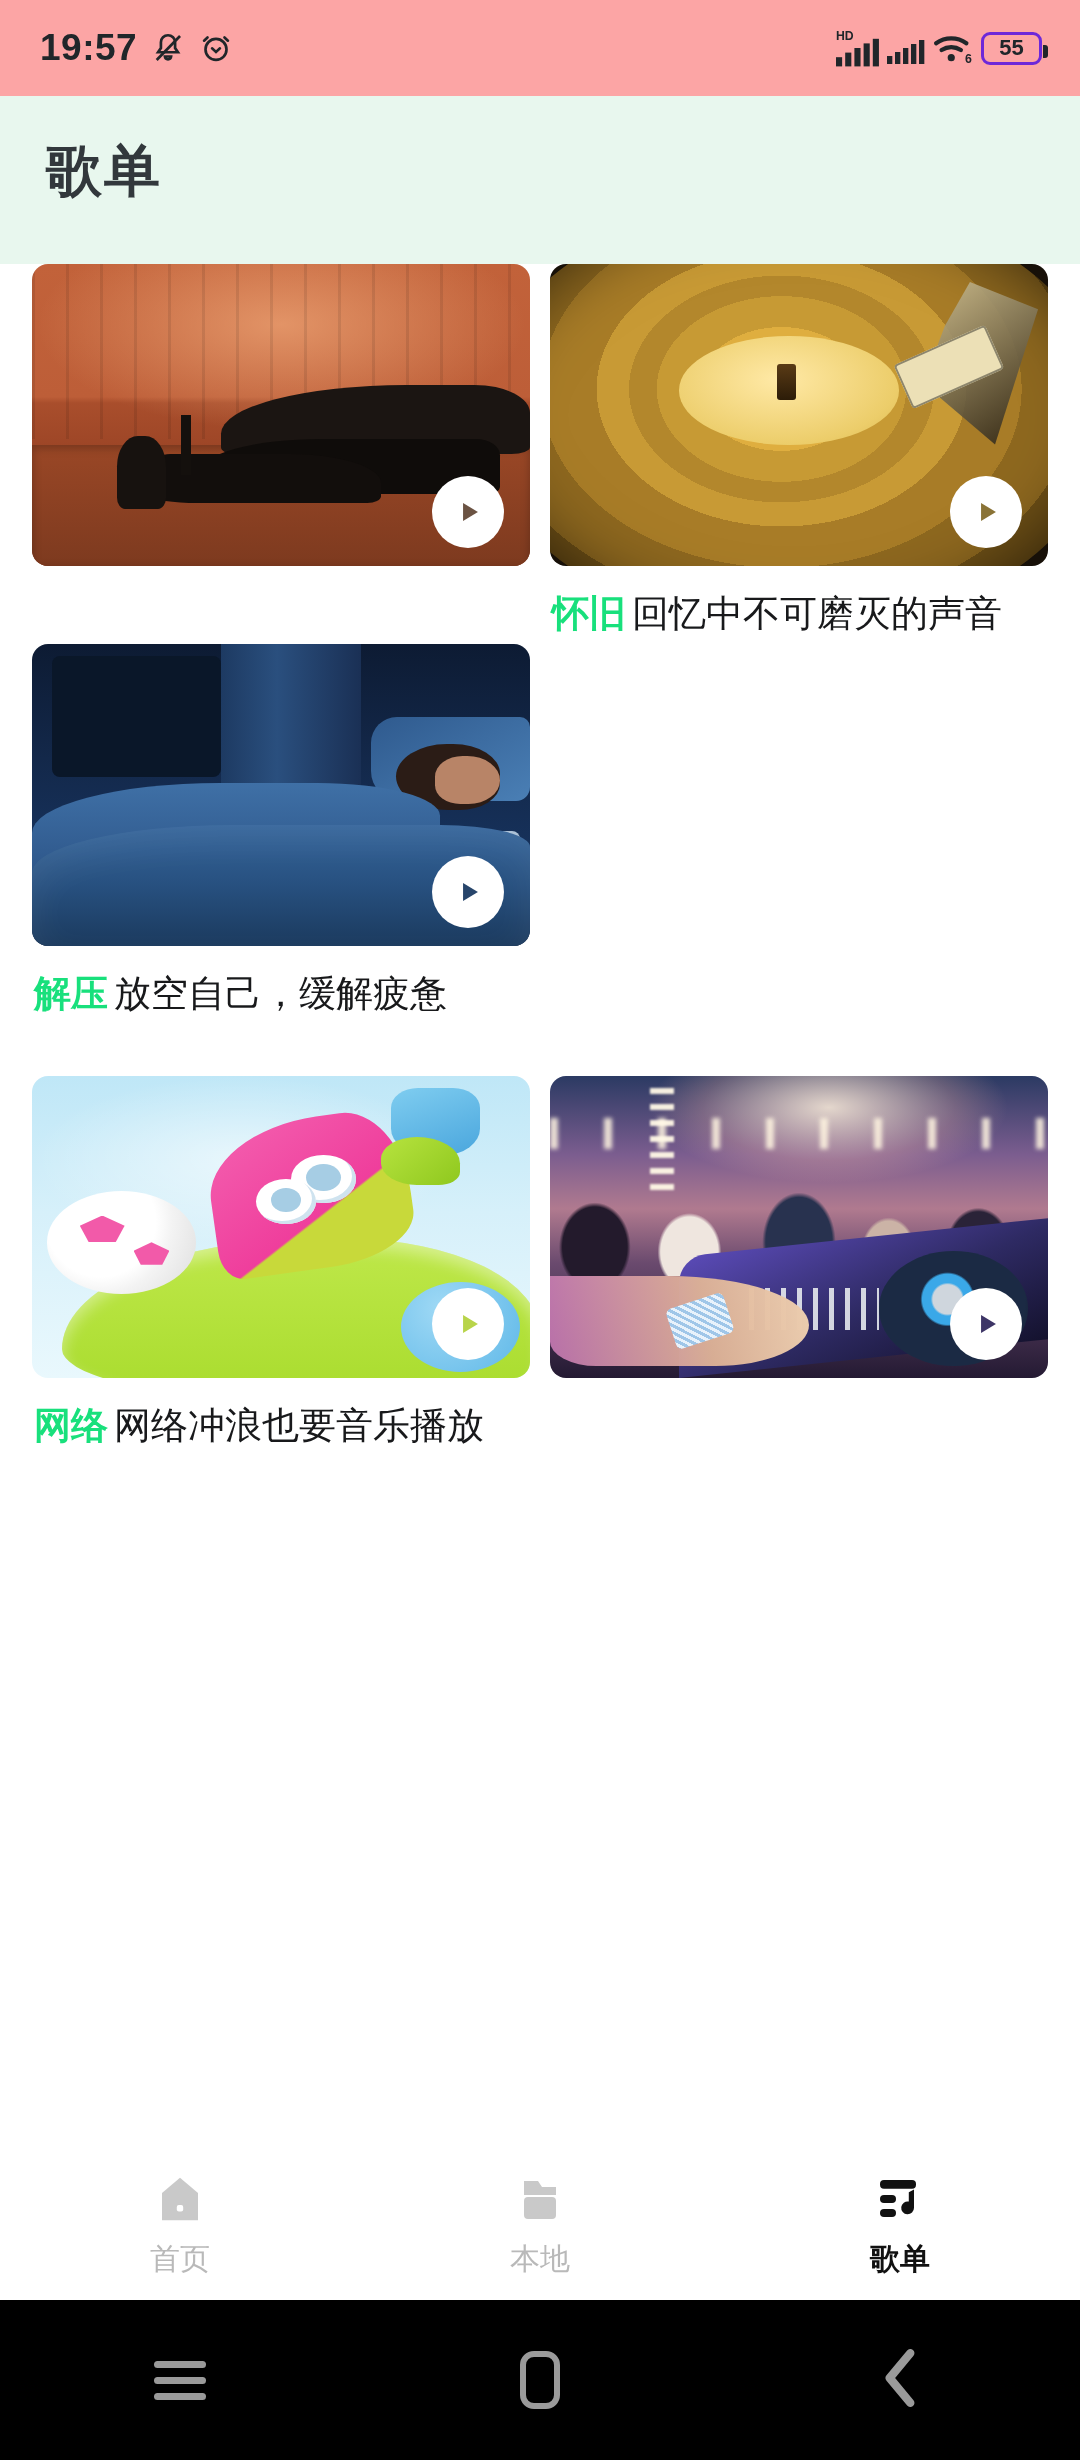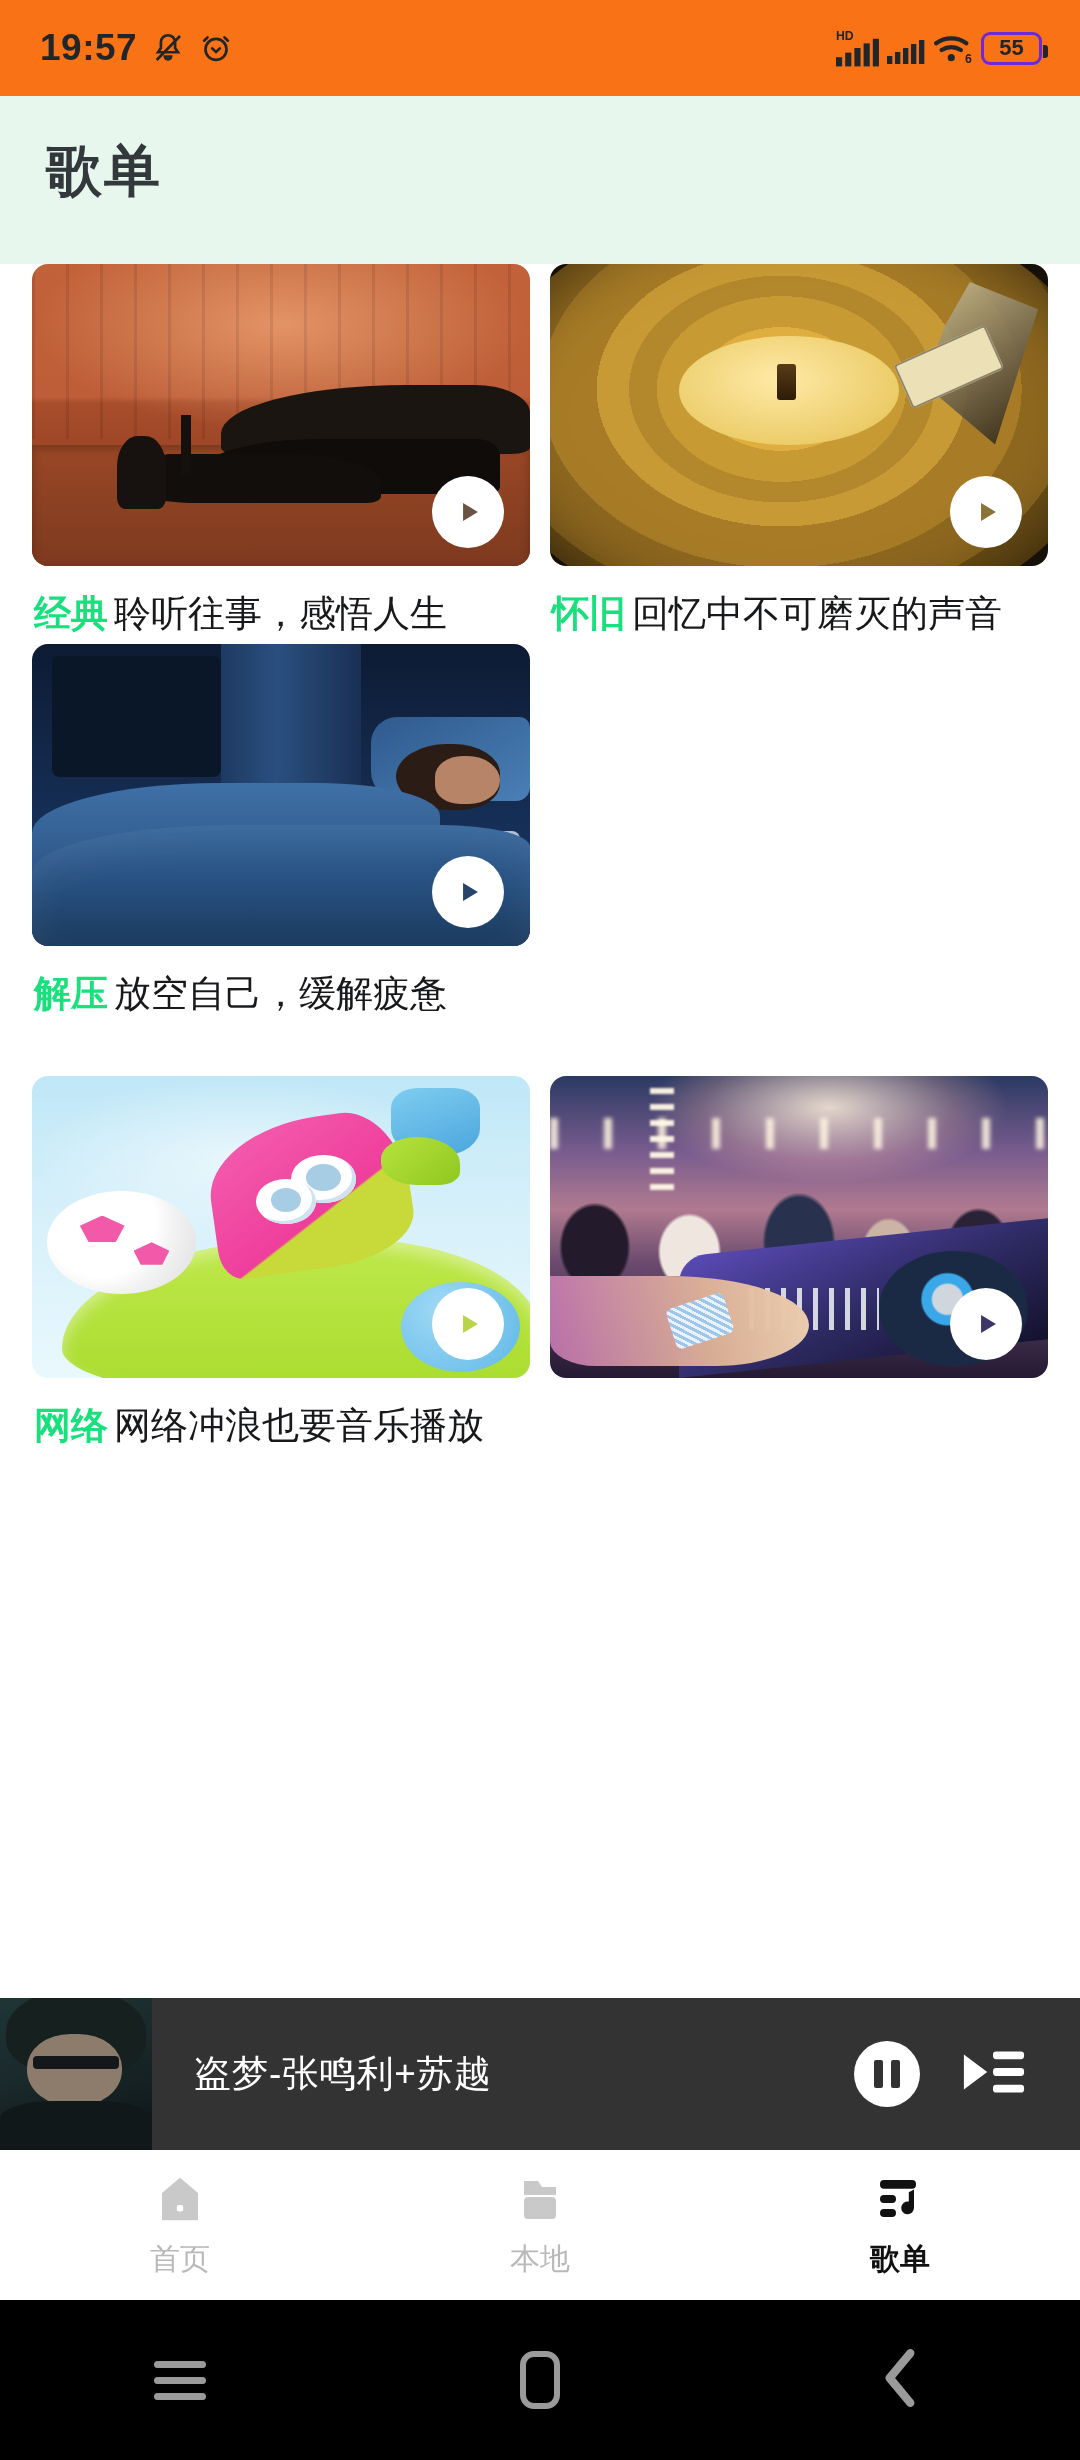--- a/index.html
+++ b/index.html
@@ -7,21 +7,21 @@
     width:1080px; height:2460px;
     background:#ffffff;
     font-family:"Liberation Sans","DejaVu Sans",sans-serif;
     overflow:hidden;
   }
   #screen { position:relative; width:1080px; height:2460px; background:#ffffff; }
 
   
   .statusbar{
     position:relative; height:96px; width:100%;
-    background:#f97316;
+    background:#fca5a5;
     display:flex; align-items:center; justify-content:space-between;
     padding:0 38px 0 40px;
   }
   .sb-left{ display:flex; align-items:center; gap:14px; }
   .sb-time{ font-size:37px; font-weight:600; color:#20262a; letter-spacing:.5px; }
   .sb-right{ display:flex; align-items:center; gap:5px; }
   .ico{ display:block; }
 
   
   .battery{ position:relative; width:61px; height:33px; border:3px solid #6d28d9;
@@ -328,23 +328,20 @@
               <div class="piano3"></div>
             <div class="player"></div>
               <div class="stand"></div>
           </div>
           <div class="play-btn">
             <svg width="34" height="34" viewBox="0 0 24 24">
                 <path d="M8.5 5.6v12.8L19 12z" fill="#6b5343"></path>
               </svg>
           </div>
         </div>
-        <div class="card-text">
-          <span class="tag">经典</span><span>聆听往事，感悟人生</span>
-        </div>
       </div>
 
       <div class="card">
         <div class="card-media">
           <div class="art art-vinyl">
             <div class="disc"></div>
               <div class="label"></div>
               <div class="spindle"></div>
             <div class="tonearm"></div>
               <div class="cart"></div>
@@ -429,43 +426,20 @@
             <svg width="34" height="34" viewBox="0 0 24 24">
                 <path d="M8.5 5.6v12.8L19 12z" fill="#3d3566"></path>
               </svg>
           </div>
         </div>
       </div>
 
     </div>
   </div>
 
-  <div class="miniplayer">
-    <div class="mp-art">
-      <div class="hair"></div>
-        <div class="faceo"></div>
-        <div class="shades"></div>
-        <div class="shirt"></div>
-    </div>
-    <div class="mp-title">盗梦-张鸣利+苏越</div>
-    <div class="mp-actions">
-      <div class="mp-pause">
-          <i></i>
-          <i></i>
-        </div>
-      <div>
-        <svg width="66" height="56" viewBox="0 0 34 28">
-          <path d="M2 5v18l12-9z" fill="#ffffff"></path>
-          <rect x="17" y="3.4" width="16" height="4" rx="1.6" fill="#ffffff"></rect>
-          <rect x="17" y="12" width="16" height="4" rx="1.6" fill="#ffffff"></rect>
-          <rect x="17" y="20.6" width="16" height="4" rx="1.6" fill="#ffffff"></rect>
-        </svg>
-      </div>
-    </div>
-  </div>
 
   <div class="bottomnav">
 
     <div class="nav-item">
       <div class="nav-icon">
         <svg width="52" height="52" viewBox="0 0 26 26">
           <path d="M13 2.4 22 10v13.6H4V10z" fill="#c9c9c9"></path>
           <rect x="11.4" y="16" width="3.2" height="3.2" rx="1" fill="#ffffff"></rect>
         </svg>
       </div>

